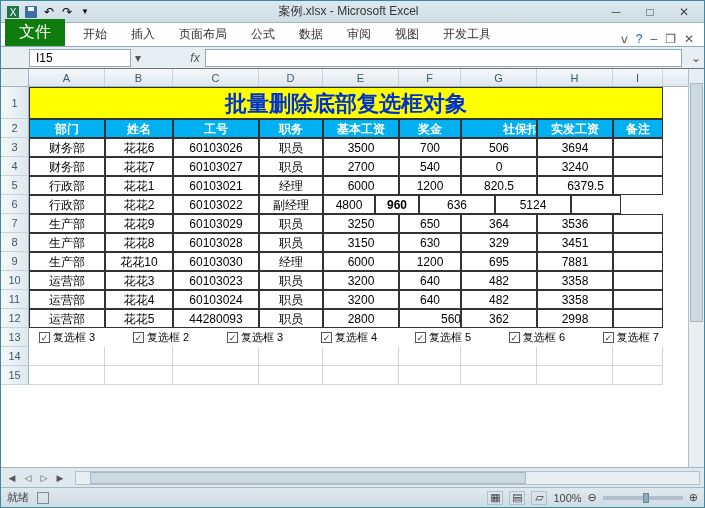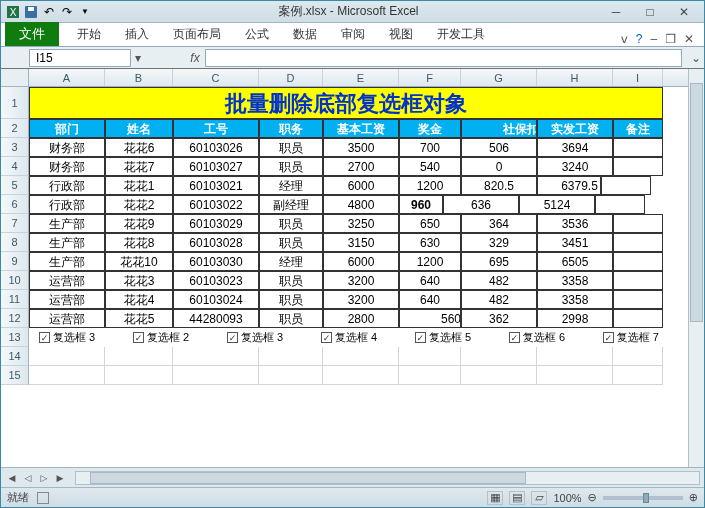--- a/index.html
+++ b/index.html
@@ -4,21 +4,21 @@
 <style>
 * { margin: 0; padding: 0; box-sizing: border-box; }
 body { font-family: "Microsoft YaHei", "SimSun", Arial, sans-serif; font-size: 12px; background: #fff; width: 705px; height: 508px; overflow: hidden; position: relative; border: 1px solid #3a8aa6; }
 .titlebar { height: 22px; background: linear-gradient(to bottom, #dde8ee, #cfdde5); display: flex; align-items: center; padding: 0 4px; border-bottom: 1px solid #a0b8c4; }
 .qat { display: flex; gap: 2px; align-items: center; }
 .qat-icon { width: 16px; height: 16px; display: flex; align-items: center; justify-content: center; cursor: pointer; }
 .title-center { flex: 1; text-align: center; font-size: 12px; color: #333; }
 .win-controls { display: flex; gap: 10px; padding-right: 4px; }
 .win-btn { width: 24px; height: 14px; cursor: pointer; display: flex; align-items: center; justify-content: center; color: #444; }
 .ribbon-tabs { height: 24px; background: #fff; display: flex; align-items: flex-end; padding: 0 4px; border-bottom: 1px solid #8faab8; }
-.tab-file { background: #107c10; color: #fff; padding: 3px 14px; font-size: 13px; margin-right: 8px; }
+.tab-file { background: #107c10; color: #fff; padding: 3px 14px; font-size: 16px; margin-right: 8px; }
 .tab { padding: 3px 10px; color: #333; cursor: pointer; margin-right: 4px; }
 .ribbon-right { margin-left: auto; display: flex; gap: 8px; padding-right: 6px; color: #555; align-items: center; }
 .rb-icon { cursor: pointer; }
 .namebox-row { height: 22px; background: #e8eff3; display: flex; align-items: center; border-bottom: 1px solid #737373; }
 .namebox { width: 102px; height: 18px; background: #fff; border: 1px solid #8faab8; margin-left: 28px; padding: 0 6px; display: flex; align-items: center; font-size: 12px; }
 .namebox-dd { width: 14px; text-align: center; color: #555; cursor: pointer; }
 .fx-label { width: 20px; text-align: center; font-style: italic; color: #555; margin-left: 40px; }
 .formula-bar { flex: 1; height: 18px; background: #fff; border: 1px solid #8faab8; margin-right: 6px; }
 .fb-expand { width: 16px; text-align: center; color: #555; cursor: pointer; }
 .grid-area { position: relative; height: 398px; overflow: hidden; background: #fff; }
@@ -166,30 +166,30 @@
       </div>
       <div class="row data-row">
         <div class="row-h">5</div>
         <div class="cell" style="width: 76px;">行政部</div>
         <div class="cell" style="width: 68px;">花花1</div>
         <div class="cell" style="width: 86px;">60103021</div>
         <div class="cell" style="width: 64px;">经理</div>
         <div class="cell" style="width: 76px;">6000</div>
         <div class="cell" style="width: 62px;">1200</div>
         <div class="cell" style="width: 76px;">820.5</div>
-        <div class="cell" style="width: 64px; padding-left: 21px;">6379.5</div>
+        <div class="cell" style="width: 76px; padding-left: 21px;">6379.5</div>
         <div class="cell" style="width: 50px;"></div>
       </div>
       <div class="row data-row">
         <div class="row-h">6</div>
         <div class="cell" style="width: 76px;">行政部</div>
         <div class="cell" style="width: 68px;">花花2</div>
         <div class="cell" style="width: 86px;">60103022</div>
         <div class="cell" style="width: 64px;">副经理</div>
-        <div class="cell" style="width: 76px;">4800</div>
+        <div class="cell" style="width: 52px;">4800</div>
         <div class="cell" style="width: 44px; font-weight: bold;">960</div>
         <div class="cell" style="width: 76px;">636</div>
         <div class="cell" style="width: 76px;">5124</div>
         <div class="cell" style="width: 50px;"></div>
       </div>
       <div class="row data-row">
         <div class="row-h">7</div>
         <div class="cell" style="width: 76px;">生产部</div>
         <div class="cell" style="width: 68px;">花花9</div>
         <div class="cell" style="width: 86px;">60103029</div>
@@ -214,21 +214,21 @@
       </div>
       <div class="row data-row">
         <div class="row-h">9</div>
         <div class="cell" style="width: 76px;">生产部</div>
         <div class="cell" style="width: 68px;">花花10</div>
         <div class="cell" style="width: 86px;">60103030</div>
         <div class="cell" style="width: 64px;">经理</div>
         <div class="cell" style="width: 76px;">6000</div>
         <div class="cell" style="width: 62px;">1200</div>
         <div class="cell" style="width: 76px;">695</div>
-        <div class="cell" style="width: 76px;">6505</div>
+        <div class="cell" style="width: 76px;">7881</div>
         <div class="cell" style="width: 50px;"></div>
       </div>
       <div class="row data-row">
         <div class="row-h">10</div>
         <div class="cell" style="width: 76px;">运营部</div>
         <div class="cell" style="width: 68px;">花花3</div>
         <div class="cell" style="width: 86px;">60103023</div>
         <div class="cell" style="width: 64px;">职员</div>
         <div class="cell" style="width: 76px;">3200</div>
         <div class="cell" style="width: 62px;">640</div>

